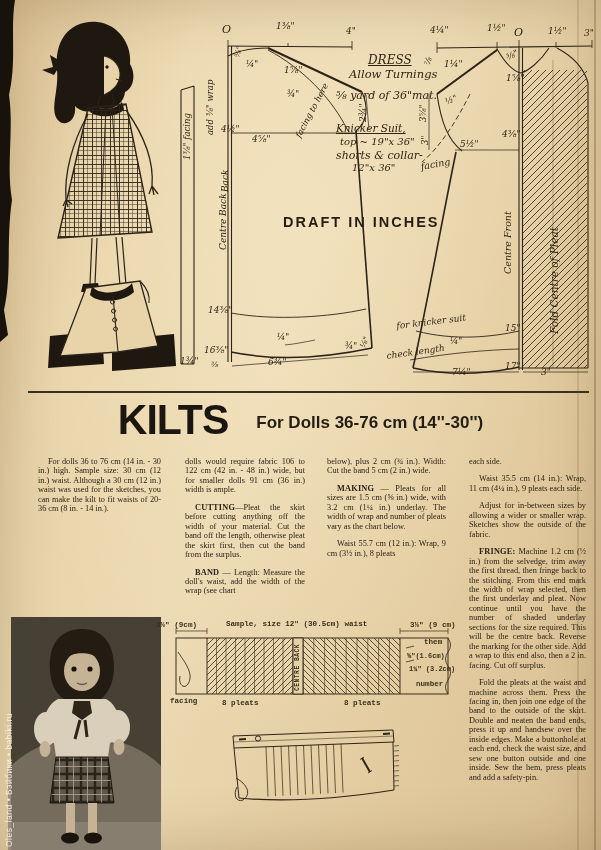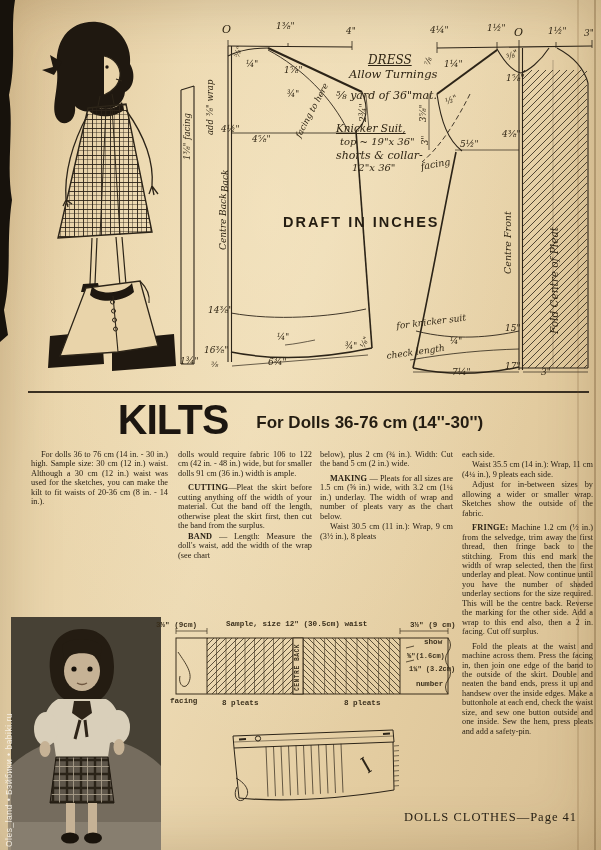--- a/index.html
+++ b/index.html
@@ -18,21 +18,21 @@
   .draftcap{position:absolute;font-family:"Liberation Sans",sans-serif;font-weight:bold;
        font-size:14.5px;letter-spacing:2px;color:#241d12;}
   .headline{position:absolute;left:0;top:396px;width:601px;text-align:center;}
   .headline .t{font-family:"Liberation Sans",sans-serif;font-weight:900;font-size:41px;
        letter-spacing:-1px;color:#1c1610;display:inline-block;vertical-align:baseline;transform:scaleY(1.04);}
   .headline .s{font-family:"Liberation Sans",sans-serif;font-weight:bold;font-size:17px;
        color:#241d12;margin-left:28px;display:inline-block;vertical-align:baseline;position:relative;top:-5px;}
   .rule{position:absolute;left:28px;right:12px;top:391px;height:2px;background:#3a3022;}
   .col{position:absolute;top:449px;text-align:justify;font-size:8.3px;line-height:9.45px;
        color:#2a2216;overflow:hidden;}
-  .col p{margin:1px;text-indent:10px;}
+  .col p{margin:8px;text-indent:10px;}
   .col p.cont{text-indent:0;}
   .col p.gap{margin-top:5px;}
   .col b{font-weight:bold;letter-spacing:.2px;}
   .chartlbl{position:absolute;font-family:"Liberation Mono",monospace;font-weight:bold;
        font-size:7.6px;color:#3a2f1c;white-space:nowrap;line-height:1;}
   .footer{position:absolute;left:404px;top:810px;font-family:"Liberation Serif",serif;
        font-size:12.5px;letter-spacing:1px;color:#241d12;}
   .watermark{position:absolute;left:4px;top:847px;transform-origin:0 0;transform:rotate(-90deg);
        font-family:"Liberation Sans",sans-serif;font-size:8.5px;color:rgba(252,247,238,.85);
        letter-spacing:.5px;white-space:nowrap;}
@@ -194,21 +194,21 @@
       <p>For dolls 36 to 76 cm (14 in. - 30 in.) high. Sample size: 30 cm (12 in.) waist. Although a 30 cm (12 in.) waist was used for the sketches, you can make the kilt to fit waists of 20-36 cm (8 in. - 14 in.).</p>
     </div>
   <div class="col" style="left:177px;width:136px;height:168px">
       <p class="cont">dolls would require fabric 106 to 122 cm (42 in. - 48 in.) wide, but for smaller dolls 91 cm (36 in.) width is ample.</p>
       <p class="gap"><b>CUTTING</b>—Pleat the skirt before cutting anything off the width of your material. Cut the band off the length, otherwise pleat the skirt first, then cut the band from the surplus.</p>
       <p><b>BAND</b> — Length: Measure the doll's waist, add the width of the wrap (see chart</p>
     </div>
   <div class="col" style="left:319px;width:135px;height:168px">
       <p class="cont">below), plus 2 cm (¾ in.). Width: Cut the band 5 cm (2 in.) wide.</p>
       <p class="gap"><b>MAKING</b> — Pleats for all sizes are 1.5 cm (⅝ in.) wide, with 3.2 cm (1¼ in.) underlay. The width of wrap and number of pleats vary as the chart below.</p>
-      <p>Waist 30.5 cm (11 in.): Wrap, 9 cm (3½ in.), 8 pleats</p>
+      <p>Waist 55.7 cm (12 in.): Wrap, 9 cm (3½ in.), 8 pleats</p>
     </div>
   <div class="col" style="left:461px;width:133px;height:360px">
       <p class="cont">each side.</p>
       <p>Waist 35.5 cm (14 in.): Wrap, 11 cm (4¼ in.), 9 pleats each side.</p>
       <p>Adjust for in-between sizes by allowing a wider or smaller wrap. Sketches show the outside of the fabric.</p>
       <p class="gap"><b>FRINGE:</b> Machine 1.2 cm (½ in.) from the selvedge, trim away the first thread, then fringe back to the stitching. From this end mark the width of wrap selected, then the first underlay and pleat. Now continue until you have the number of shaded underlay sections for the size required. This will be the centre back. Reverse the marking for the other side. Add a wrap to this end also, then a 2 in. facing. Cut off surplus.</p>
       <p class="gap">Fold the pleats at the waist and machine across them. Press the facing in, then join one edge of the band to the outside of the skirt. Double and neaten the band ends, press it up and handsew over the inside edges. Make a buttonhole at each end, check the waist size, and sew one button outside and one inside. Sew the hem, press pleats and add a safety-pin.</p>
     </div>
 
   <svg class="abs" style="left:8px;top:617px" width="153" height="233" viewBox="0 0 153 233">
@@ -270,21 +270,21 @@
         <path d="M45,20V76 M131,20V76 M141,20V76 M238,20V76" stroke-width="1"></path>
       </g>
       <rect x="131" y="20" width="10" height="56" fill="#e7d1a7"></rect>
       <rect x="131" y="20" width="10" height="56" fill="none" stroke="#3a2f1c" stroke-width="1"></rect>
     </g>
     <path d="M252,28 l-8,2 M252,42 l-8,2" stroke="#3a2f1c" stroke-width="0.8" fill="none"></path>
   </svg>
   <span class="chartlbl" style="left:156px;top:622px">3½" (9cm)</span>
   <span class="chartlbl" style="left:226px;top:621px">Sample, size 12" (30.5cm) waist</span>
   <span class="chartlbl" style="left:410px;top:622px">3½" (9 cm)</span>
-  <span class="chartlbl" style="left:424px;top:639px">show</span>
+  <span class="chartlbl" style="left:424px;top:639px">them</span>
   <span class="chartlbl" style="left:407px;top:653px;font-size:7px">⅝"(1.6cm)</span>
   <span class="chartlbl" style="left:409px;top:666px;font-size:7px">1¼" (3.2cm)</span>
   <span class="chartlbl" style="left:416px;top:681px">number</span>
   <span class="chartlbl" style="left:170px;top:698px">facing</span>
   <span class="chartlbl" style="left:222px;top:700px">8 pleats</span>
   <span class="chartlbl" style="left:344px;top:700px">8 pleats</span>
   <span class="chartlbl rot" style="left:295px;top:691px;font-size:6.3px;transform:rotate(-90deg);letter-spacing:.5px">CENTRE BACK</span>
 
   <svg class="abs" style="left:210px;top:726px" width="200" height="92" viewBox="0 0 200 92">
     <g stroke="#2c2418" fill="none" stroke-width="1">
@@ -303,20 +303,19 @@
       </g>
       <path d="M152,32 L160,46" stroke-width="2"></path>
       <path d="M150,33.5 l4,-2.5 M158,47 l4,-2.5" stroke-width="0.9"></path>
       <g stroke-width="0.6">
         <path d="M184,20 l5,-0.4 M184,25 l5,-0.4 M184,30 l5,-0.4 M184,35 l5,-0.4 M184,40 l5,-0.4
                  M184,45 l5,-0.4 M184,50 l5,-0.4 M184,55 l5,-0.4 M184,60 l5,-0.4"></path>
       </g>
     </g>
   </svg>
 
-  <span class="footer">DOLLS CLOTHES—Page 41</span>
 
   <span class="watermark">Oles_land • Бэйбики • babiki.ru</span>
 
   <div class="crease" style="left:577px"></div>
   <div class="crease" style="left:594px;background:rgba(90,60,25,.28)"></div>
 
 </div>
 
 </body></html>

